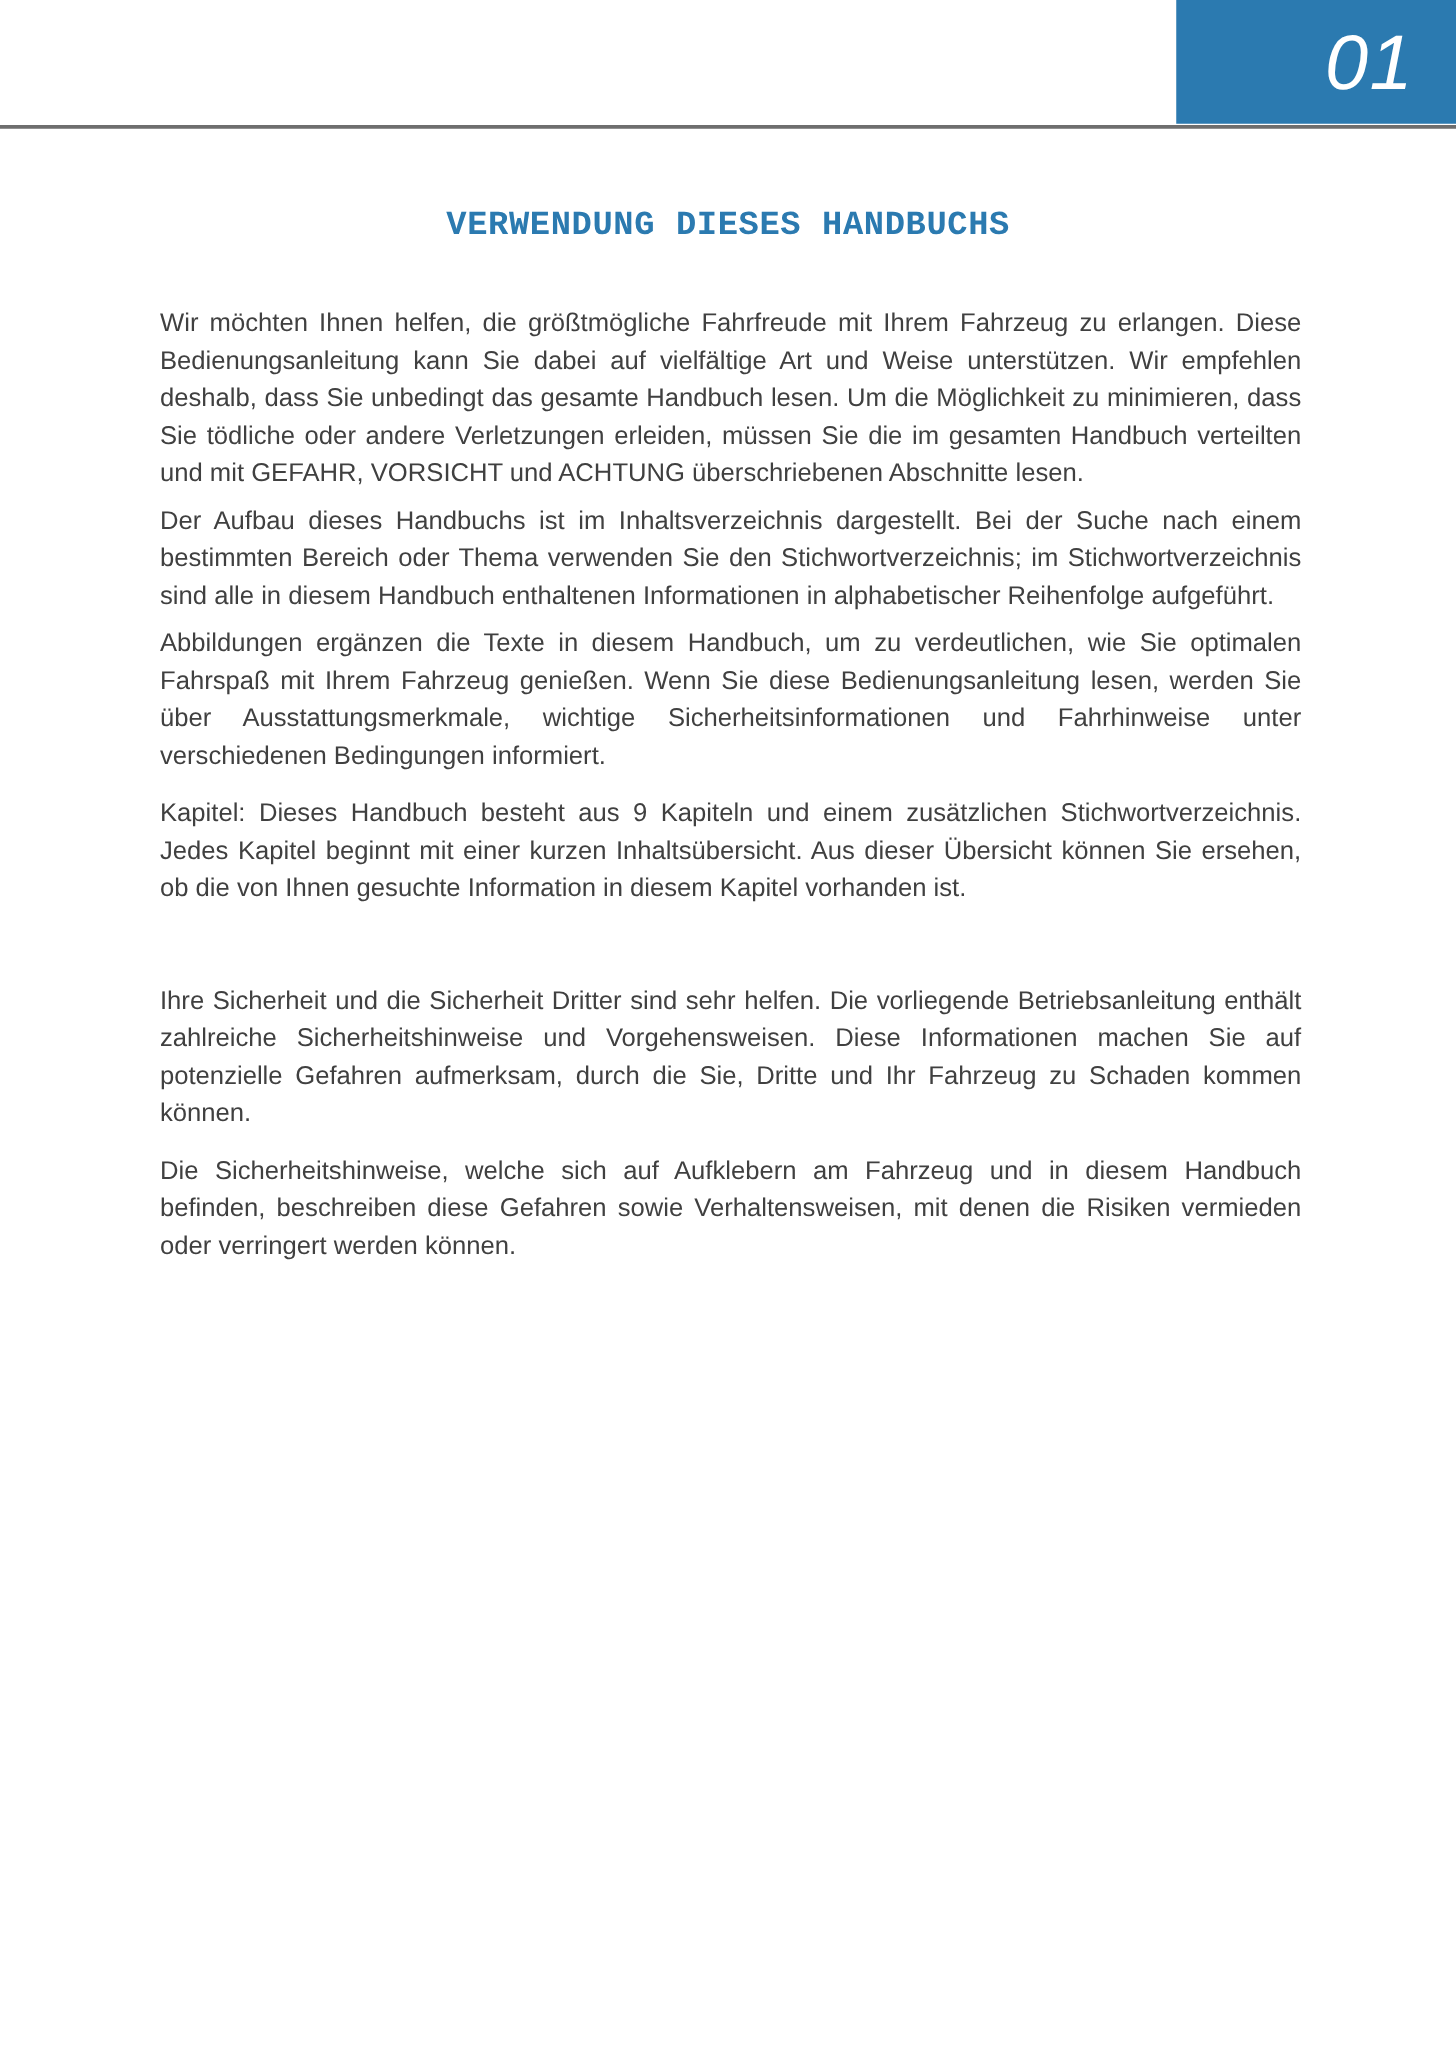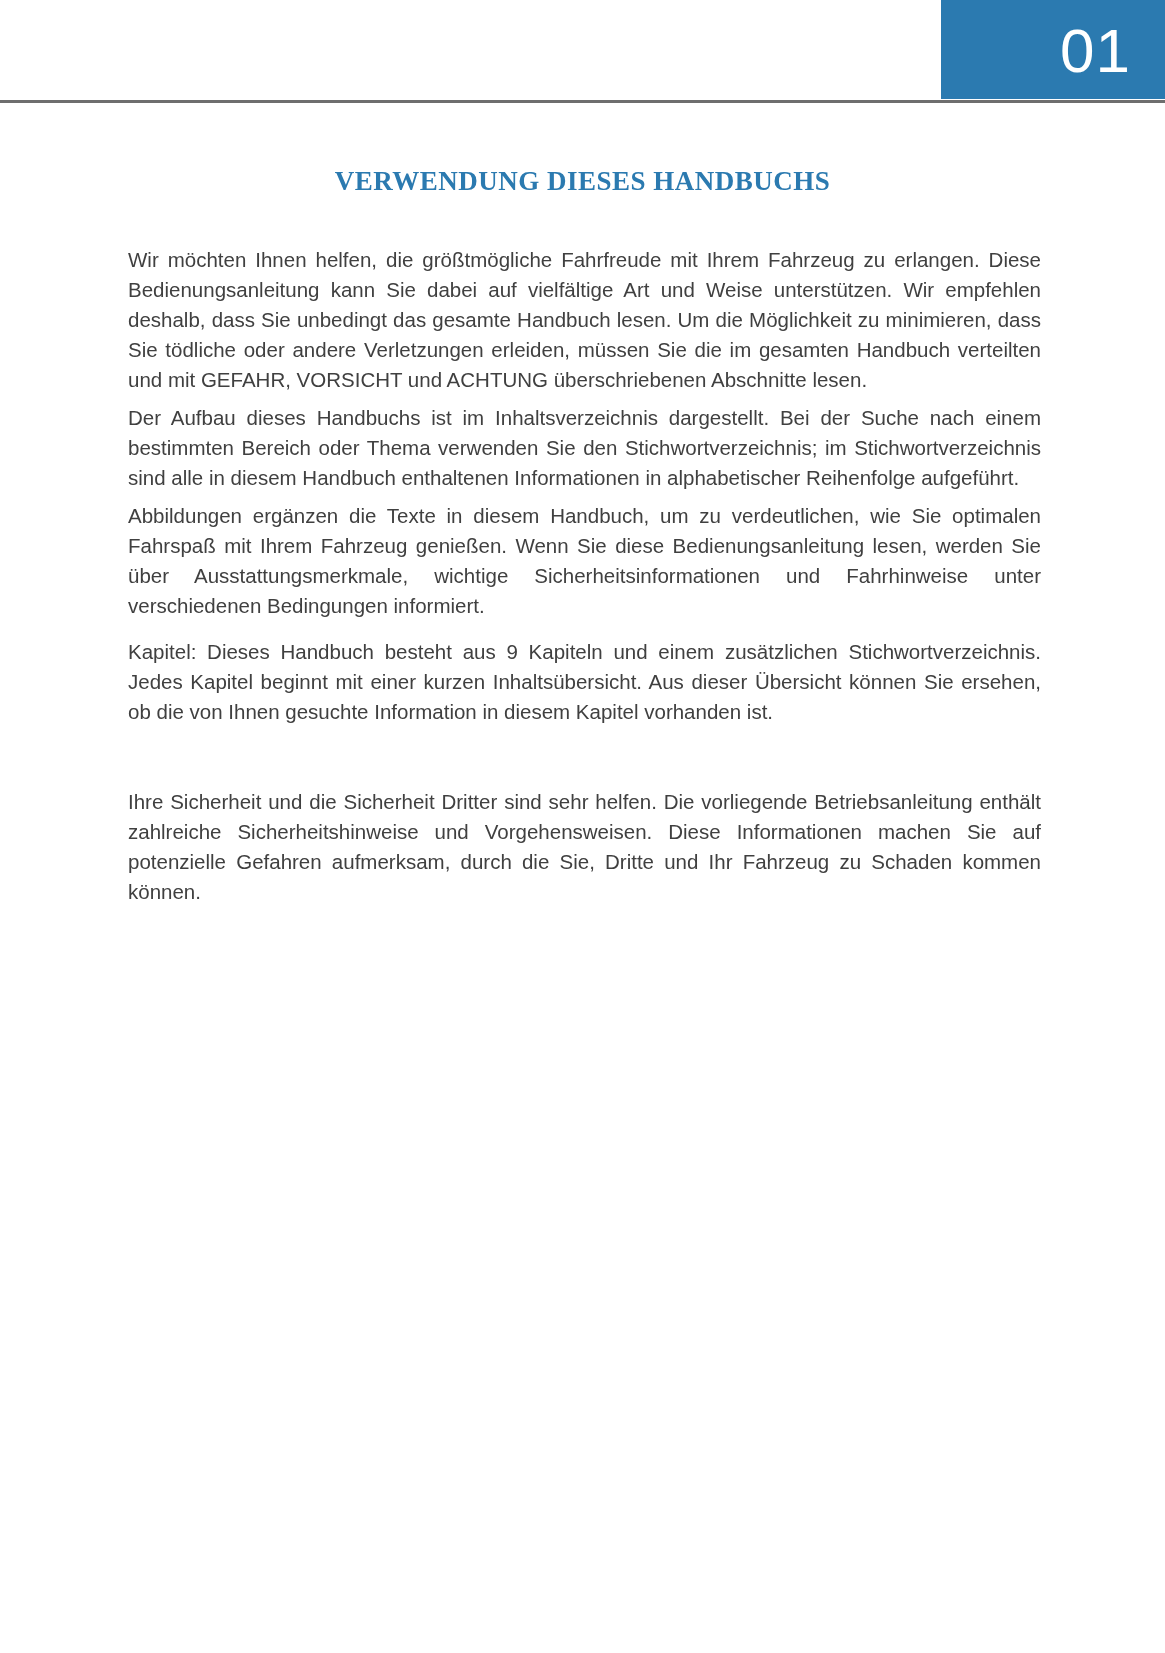--- a/index.html
+++ b/index.html
@@ -16,20 +16,21 @@
     overflow: hidden;
   }
 
   
   .page-header {
     position: absolute;
     top: 0;
     left: 0;
     width: 1165px;
     height: 104px;
+    font-style: italic;
   }
   .header-rule {
     position: absolute;
     left: 0;
     top: 100px;
     width: 1165px;
     height: 3px;
     background: #6e6e6e;
   }
   .chapter-tab {
@@ -59,21 +60,21 @@
     top: 104px;
     width: 1165px;
   }
 
   .section-title {
     text-align: center;
     font-size: 27px;
     font-weight: bold;
     color: #2b7ab0;
     letter-spacing: 0.5px;
-    font-family: Liberation Serif, serif;
+    font-family: Liberation Mono, monospace;
   }
 
   .section-one-title { margin-top: 62px; }
   .section-two-title { margin-top: 96px; }
 
   .body-block {
     width: 917px;
     margin: 0 auto;
     padding-left: 4px;
     box-sizing: border-box;
@@ -108,15 +109,16 @@
   <div class="body-block section-one-body">
     <p class="para">Wir möchten Ihnen helfen, die größtmögliche Fahrfreude mit Ihrem Fahrzeug zu erlangen. Diese Bedienungsanleitung kann Sie dabei auf vielfältige Art und Weise unterstützen. Wir empfehlen deshalb, dass Sie unbedingt das gesamte Handbuch lesen. Um die Möglichkeit zu minimieren, dass Sie tödliche oder andere Verletzungen erleiden, müssen Sie die im gesamten Handbuch verteilten und mit GEFAHR, VORSICHT und ACHTUNG überschriebenen Abschnitte lesen.</p>
     <p class="para">Der Aufbau dieses Handbuchs ist im Inhaltsverzeichnis dargestellt. Bei der Suche nach einem bestimmten Bereich oder Thema verwenden Sie den Stichwortverzeichnis; im Stichwortverzeichnis sind alle in diesem Handbuch enthaltenen Informationen in alphabetischer Reihenfolge aufgeführt.</p>
     <p class="para">Abbildungen ergänzen die Texte in diesem Handbuch, um zu verdeutlichen, wie Sie optimalen Fahrspaß mit Ihrem Fahrzeug genießen. Wenn Sie diese Bedienungsanleitung lesen, werden Sie über Ausstattungsmerkmale, wichtige Sicherheitsinformationen und Fahrhinweise unter verschiedenen Bedingungen informiert.</p>
     <p class="para">Kapitel: Dieses Handbuch besteht aus 9 Kapiteln und einem zusätzlichen Stichwortverzeichnis. Jedes Kapitel beginnt mit einer kurzen Inhaltsübersicht. Aus dieser Übersicht können Sie ersehen, ob die von Ihnen gesuchte Information in diesem Kapitel vorhanden ist.</p>
   </div>
 
 
   <div class="body-block section-two-body">
     <p class="para">Ihre Sicherheit und die Sicherheit Dritter sind sehr helfen. Die vorliegende Betriebsanleitung enthält zahlreiche Sicherheitshinweise und Vorgehensweisen. Diese Informationen machen Sie auf  potenzielle Gefahren aufmerksam,  durch die Sie, Dritte und Ihr Fahrzeug zu Schaden kommen können.</p>
+    <p class="para">Die Sicherheitshinweise, welche sich auf Aufklebern am Fahrzeug und in diesem Handbuch befinden, beschreiben diese Gefahren sowie Verhaltensweisen, mit denen die Risiken vermieden oder verringert werden können.</p>
   </div>
 
 </div>
 
 </body></html>

